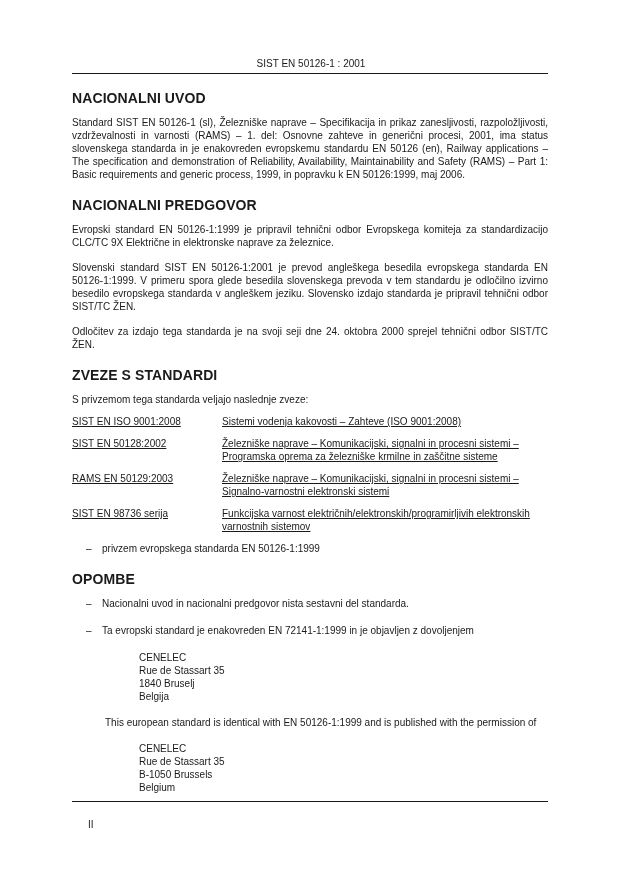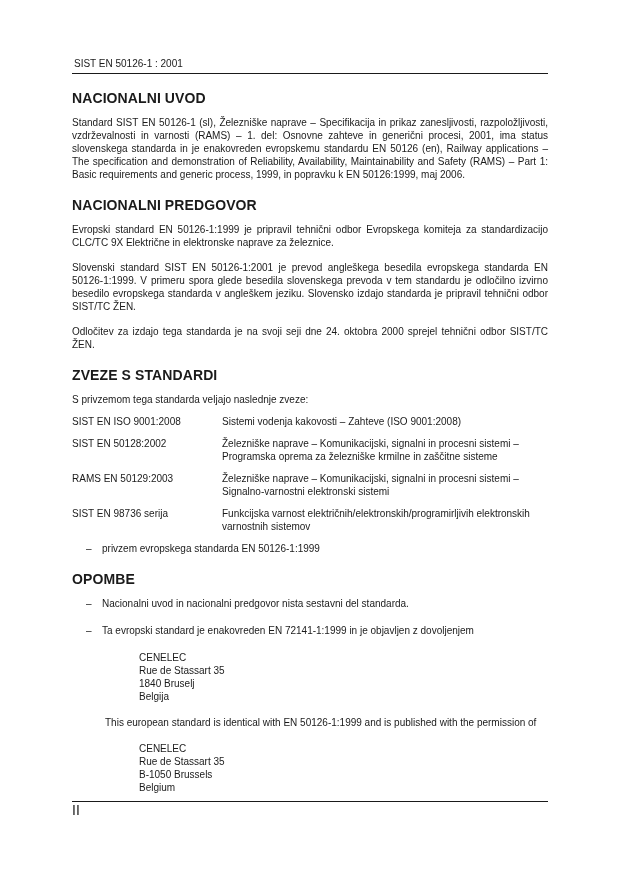--- a/index.html
+++ b/index.html
@@ -16,20 +16,21 @@
   }
   .content {
     position: absolute;
     left: 72px;
     top: 57px;
     width: 476px;
   }
   .doc-header-text {
     margin: 0 0 3px 2px;
     font-size: 10px;
+    text-align: center;
   }
   .header-rule {
     border: 0;
     border-top: 1.5px solid #1a1a1a;
     margin: 0 0 0 0;
   }
   h2.sec-heading {
     font-size: 14px;
     font-weight: bold;
     margin: 18px 0 11px 0;
@@ -37,20 +38,21 @@
   }
   p.body-para {
     margin: 0 0 12px 0;
     text-align: justify;
   }
   p.intro-line { margin: 0 0 9px 0; }
   .ref-table { margin: 0 0 2px 0; }
   .ref-row {
     display: flex;
     margin: 0 0 9px 0;
+    text-decoration: underline;
   }
   .ref-id {
     flex: 0 0 150px;
   }
   .ref-title {
     flex: 1 1 auto;
   }
   .dash-list { margin: 0; }
   .dash-item {
     display: flex;
@@ -73,21 +75,21 @@
     position: absolute;
     left: 72px;
     top: 801px;
     width: 476px;
   }
   .footer-rule {
     border: 0;
     border-top: 1.5px solid #1a1a1a;
     margin: 0 0 2px 0;
   }
-  .page-number { margin: 0; font-size: 14px; }
+  .page-number { margin: 16px; font-size: 10px; }
 </style>
 </head>
 <body>
 
 <div class="page">
   <div class="content">
 
     <p class="doc-header-text">SIST EN 50126-1 : 2001</p>
     <hr class="header-rule">
 

